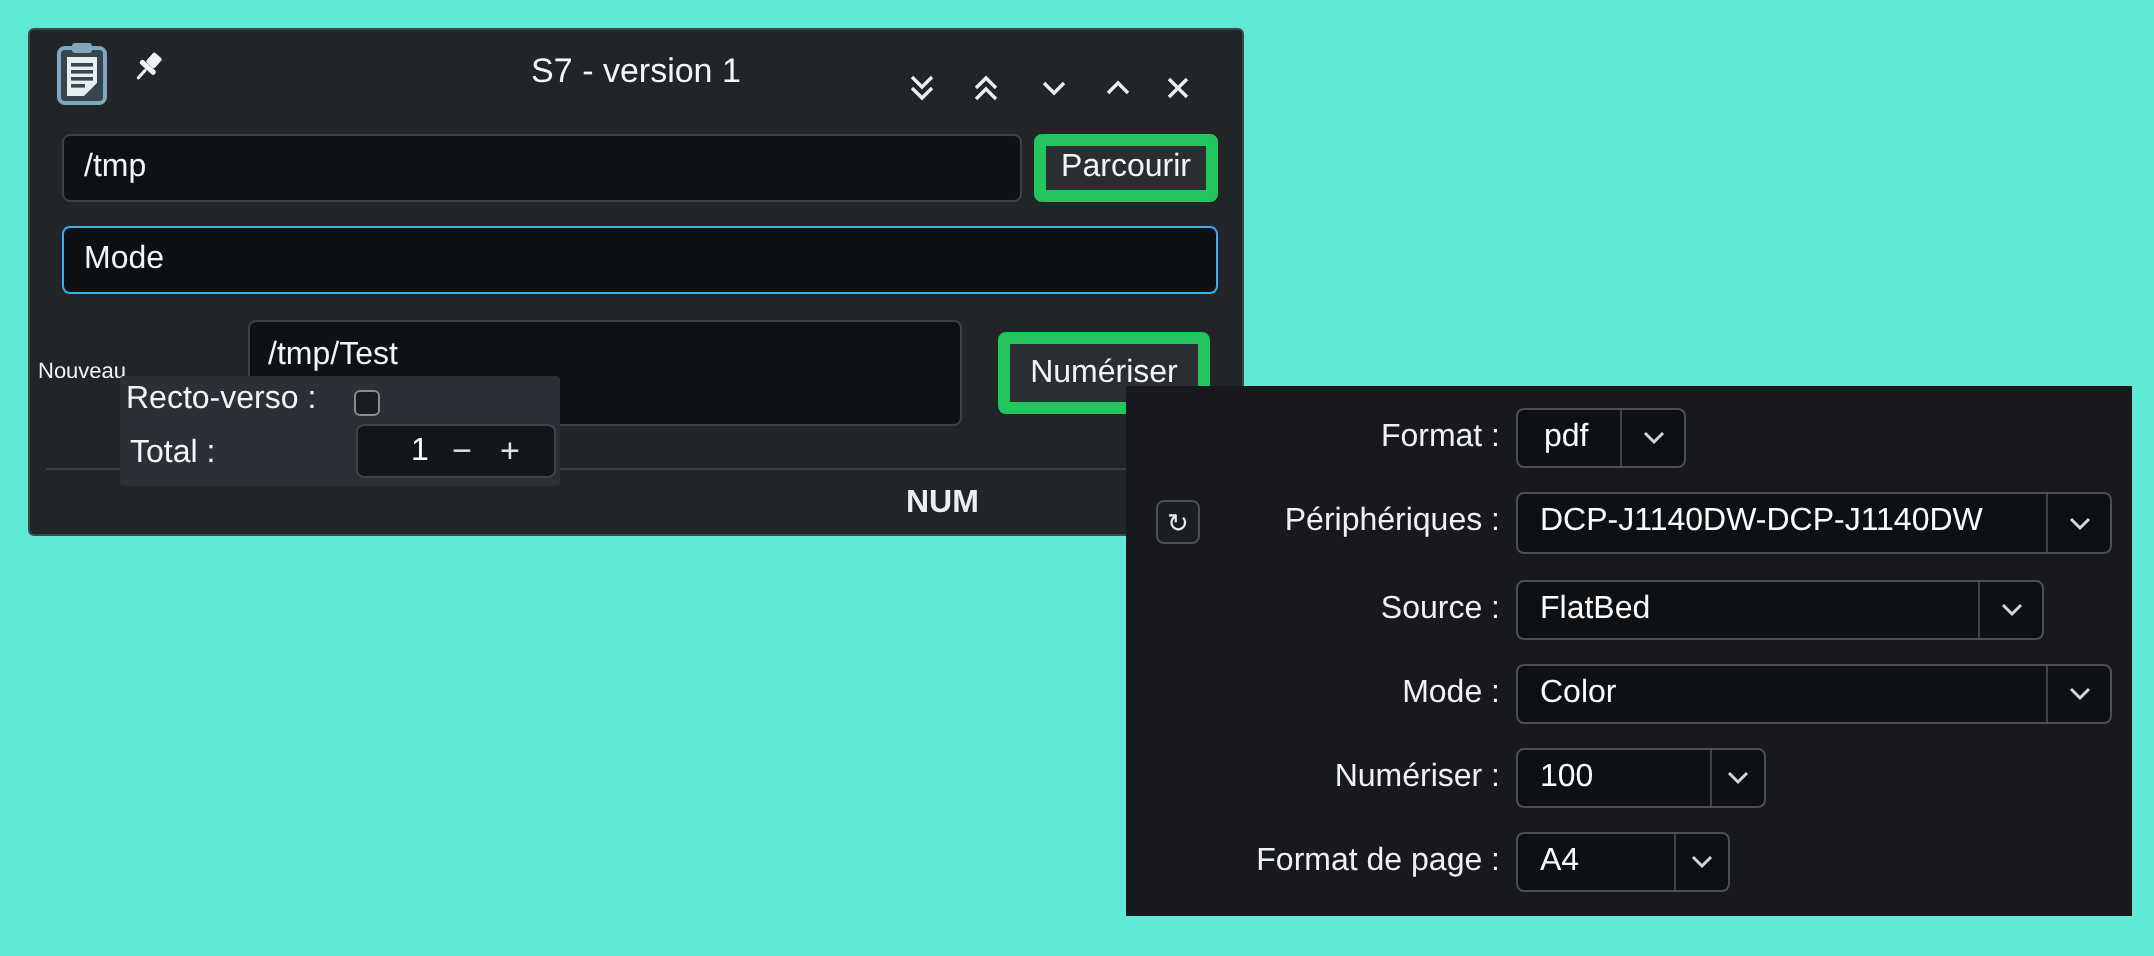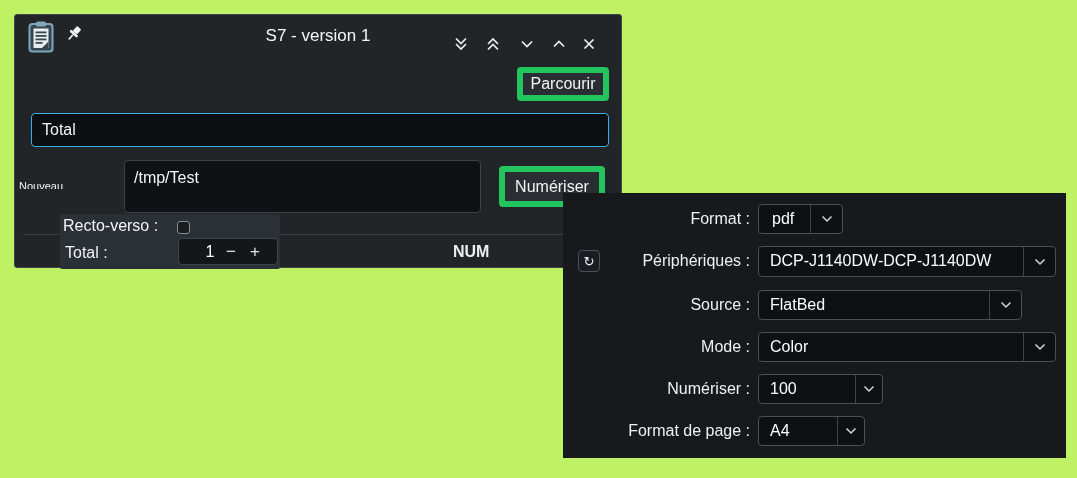--- a/index.html
+++ b/index.html
@@ -1,17 +1,17 @@
 <!DOCTYPE html>
 <html><head>
 <meta charset="utf-8">
 <style>
   * { margin:0; padding:0; box-sizing:border-box; }
   body { background:#000; font-family:"Liberation Sans","DejaVu Sans",sans-serif; }
-  .page { position:relative; width:1077px; height:478px; background:#bef264; overflow:hidden; }
+  .page { position:relative; width:1077px; height:478px; background:#5eead4; overflow:hidden; }
 
   
   .win { position:absolute; left:14px; top:14px; width:608px; height:254px;
          background:#222528; border:1px solid #42474c; border-radius:3px; z-index:10; }
   .titlebar { position:absolute; left:0; top:0; width:100%; height:44px; }
   .win-title { position:absolute; left:0; right:0; top:11px; text-align:center;
                color:#f4f6f7; font-size:17px; }
   .tb-icon { position:absolute; top:21px; width:16px; height:16px; cursor:default; }
   .clipboard { position:absolute; left:13px; top:6px; }
   .pin { position:absolute; left:50px; top:10px; }
@@ -29,21 +29,21 @@
   .btn-browse { left:502px; top:52px; width:92px; height:34px; }
   .btn-scan   { left:484px; top:151px; width:106px; height:41px; }
 
   .nouveau-clip { position:absolute; left:4px; top:162px; width:95px; height:12px;
                   overflow:hidden; color:#f2f4f5; font-size:11px; line-height:18px; }
   .separator { position:absolute; left:8px; top:219px; width:590px; height:1px; background:#383d42; }
   .statusnum { position:absolute; left:438px; top:228px; color:#eceff1; font-size:16px;font-weight:bold; }
 
   
   .popup { position:absolute; left:60px; top:188px; width:220px; height:55px;
-           background:#2b3036; border-radius:2px; z-index:20; color:#f2f4f5; font-size:16px;margin-top:26px; }
+           background:#2b3036; border-radius:2px; z-index:20; color:#f2f4f5; font-size:16px; }
   .lbl-duplex { position:absolute; left:3px; top:3px; }
   .checkbox { position:absolute; left:117px; top:7px; width:13px; height:13px;
               background:#1a1d20; border:1px solid #878d93; border-radius:3px; }
   .lbl-total { position:absolute; left:5px; top:30px; }
   .spinbox { position:absolute; left:118px; top:24px; width:100px; height:27px;
              background:#14171a; border:1px solid #3f444a; border-radius:4px;
              display:flex; align-items:center; }
   .spin-val { width:18px; margin-left:22px; text-align:center; color:#fcfcfc; }
   .spin-btn { width:24px; text-align:center; color:#dfe2e4; font-size:17px; line-height:24px; }
 
@@ -97,26 +97,29 @@
         <path d="M3,5.5 L8,10.5 L13,5.5" fill="none" stroke="#eceff1" stroke-width="1.7"></path>
       </svg>
       <svg class="tb-icon" style="left:536px" viewBox="0 0 16 16">
         <path d="M3,10.5 L8,5.5 L13,10.5" fill="none" stroke="#eceff1" stroke-width="1.7"></path>
       </svg>
       <svg class="tb-icon" style="left:566px" viewBox="0 0 16 16">
         <path d="M3.5,3.5 L12.5,12.5 M12.5,3.5 L3.5,12.5" fill="none" stroke="#eceff1" stroke-width="1.7"></path>
       </svg>
     </div>
 
+    <div class="tinput input-path">
+      <span class="val">/tmp</span>
+    </div>
     <div class="btn btn-browse">
       <span>Parcourir</span>
     </div>
 
     <div class="tinput input-name">
-      <span class="val">Total</span>
+      <span class="val">Mode</span>
     </div>
 
     <div class="nouveau-clip">
       <span>Nouveau</span>
     </div>
     <div class="tinput input-full">
       <span class="val">/tmp/Test</span>
     </div>
     <div class="btn btn-scan">
       <span>Numériser</span>

